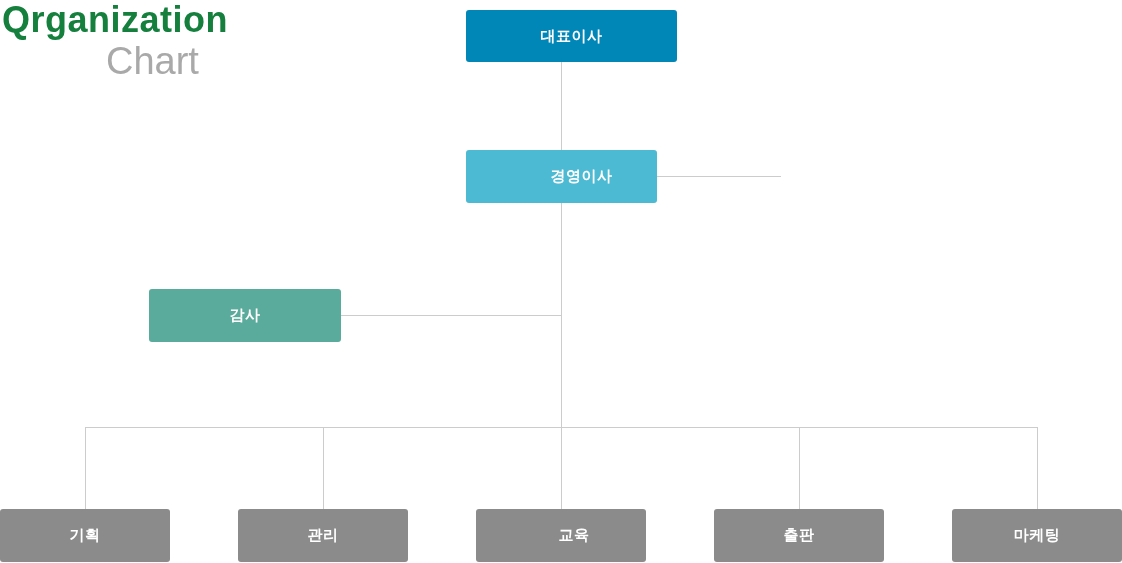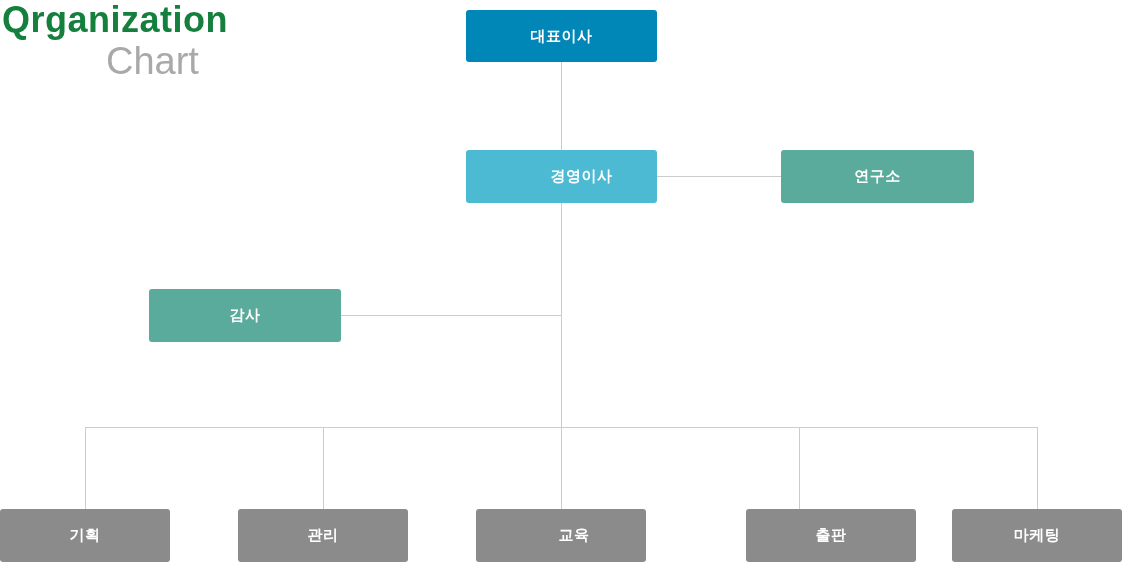--- a/index.html
+++ b/index.html
@@ -42,28 +42,28 @@
     font-size: 15px;
     font-weight: 700;
     border-radius: 3px;
     letter-spacing: 0.5px;
   }
   .line {
     position: absolute;
     background: #cccccc;
   }
   
-  .n-ceo   { left: 466px; top: 10px;  width: 191px; height: 52px; }
+  .n-ceo   { left: 466px; top: 10px;  width: 211px; height: 52px; }
   .n-md    { left: 466px; top: 150px; width: 191px; height: 53px; padding-left: 40px; }
   .n-lab   { left: 781px; top: 150px; width: 193px; height: 53px; }
   .n-audit { left: 149px; top: 289px; width: 192px; height: 53px; }
   .n-d1 { left: 0px;   top: 509px; width: 170px; height: 53px; }
   .n-d2 { left: 238px; top: 509px; width: 170px; height: 53px; }
   .n-d3 { left: 476px; top: 509px; width: 170px; height: 53px; }
-  .n-d4 { left: 714px; top: 509px; width: 170px; height: 53px; margin-left: 32px; }
+  .n-d4 { left: 714px; top: 509px; width: 170px; height: 53px; }
   .n-d5 { left: 952px; top: 509px; width: 170px; height: 53px; text-align: center; }
   
   .l-ceo-md    { left: 561px; top: 62px;  width: 1px;   height: 88px; }
   .l-trunk     { left: 561px; top: 203px; width: 1px;   height: 224px; }
   .l-md-lab    { left: 657px; top: 176px; width: 124px; height: 1px; }
   .l-audit     { left: 341px; top: 315px; width: 220px; height: 1px; }
   .l-bus       { left: 85px;  top: 427px; width: 953px; height: 1px; }
   .l-drop1 { left: 85px;   top: 427px; width: 1px; height: 82px; }
   .l-drop2 { left: 323px;  top: 427px; width: 1px; height: 82px; }
   .l-drop3 { left: 561px;  top: 427px; width: 1px; height: 82px; }
@@ -92,23 +92,20 @@
   <div class="line l-drop5"></div>
 
   <div class="node n-ceo" style="background: rgb(0, 135, 184);">
     <span>대표이사</span>
   </div>
 
   <div class="node n-md" style="background: rgb(77, 186, 211);">
     <span>경영이사</span>
   </div>
 
-  <div class="node n-lab" style="background: rgb(90, 171, 155);">
-    <span>연구소</span>
-  </div>
 
   <div class="node n-audit" style="background: rgb(90, 171, 155);">
     <span>감사</span>
   </div>
 
   <div class="node n-d1" style="background: rgb(139, 139, 139);">
     <span>기획</span>
   </div>
 
   <div class="node n-d2" style="background: rgb(139, 139, 139);">

